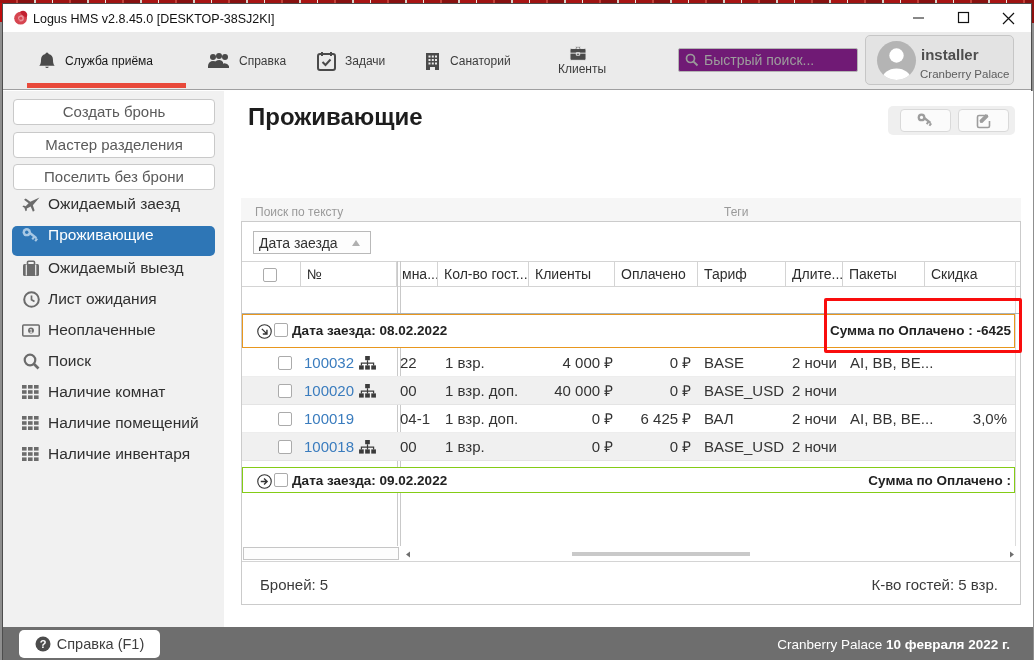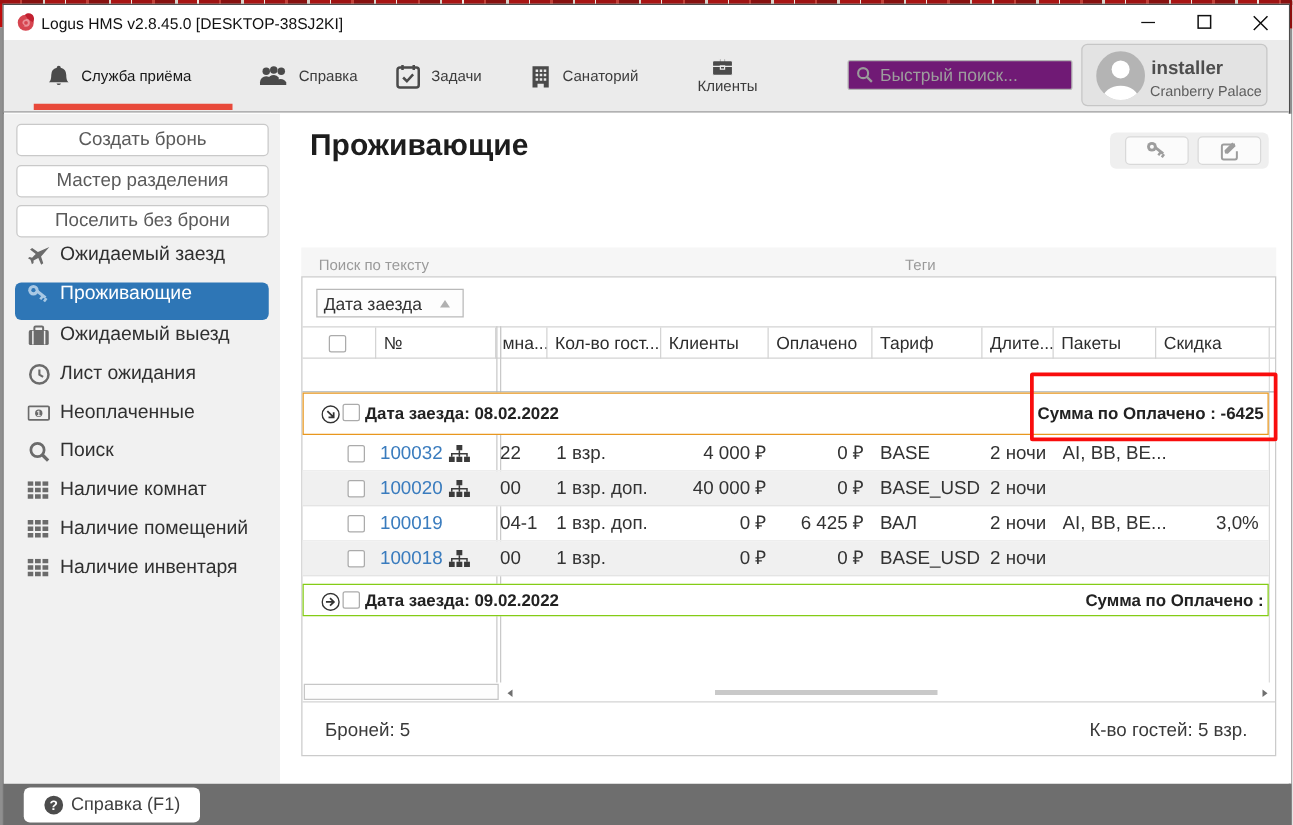--- a/index.html
+++ b/index.html
@@ -441,14 +441,15 @@
     <div class="abs" id="redbox"></div>
   </div>
   <div class="abs" id="footer">
     <div class="abs" id="helpbtn">
       <svg width="16" height="16" viewBox="0 0 16 16" style="margin-right:6px">
           <circle cx="8" cy="8" r="7.5" fill="#4c4c4c"></circle>
           <text x="8" y="12" text-anchor="middle" font-size="11" font-weight="bold" fill="#fff" font-family="Liberation Sans">?</text>
         </svg>
       Справка (F1)
     </div>
+    <div id="ftext">Cranberry Palace <b>10 февраля 2022 г.</b></div>
   </div>
 </div>
 
 </body></html>

